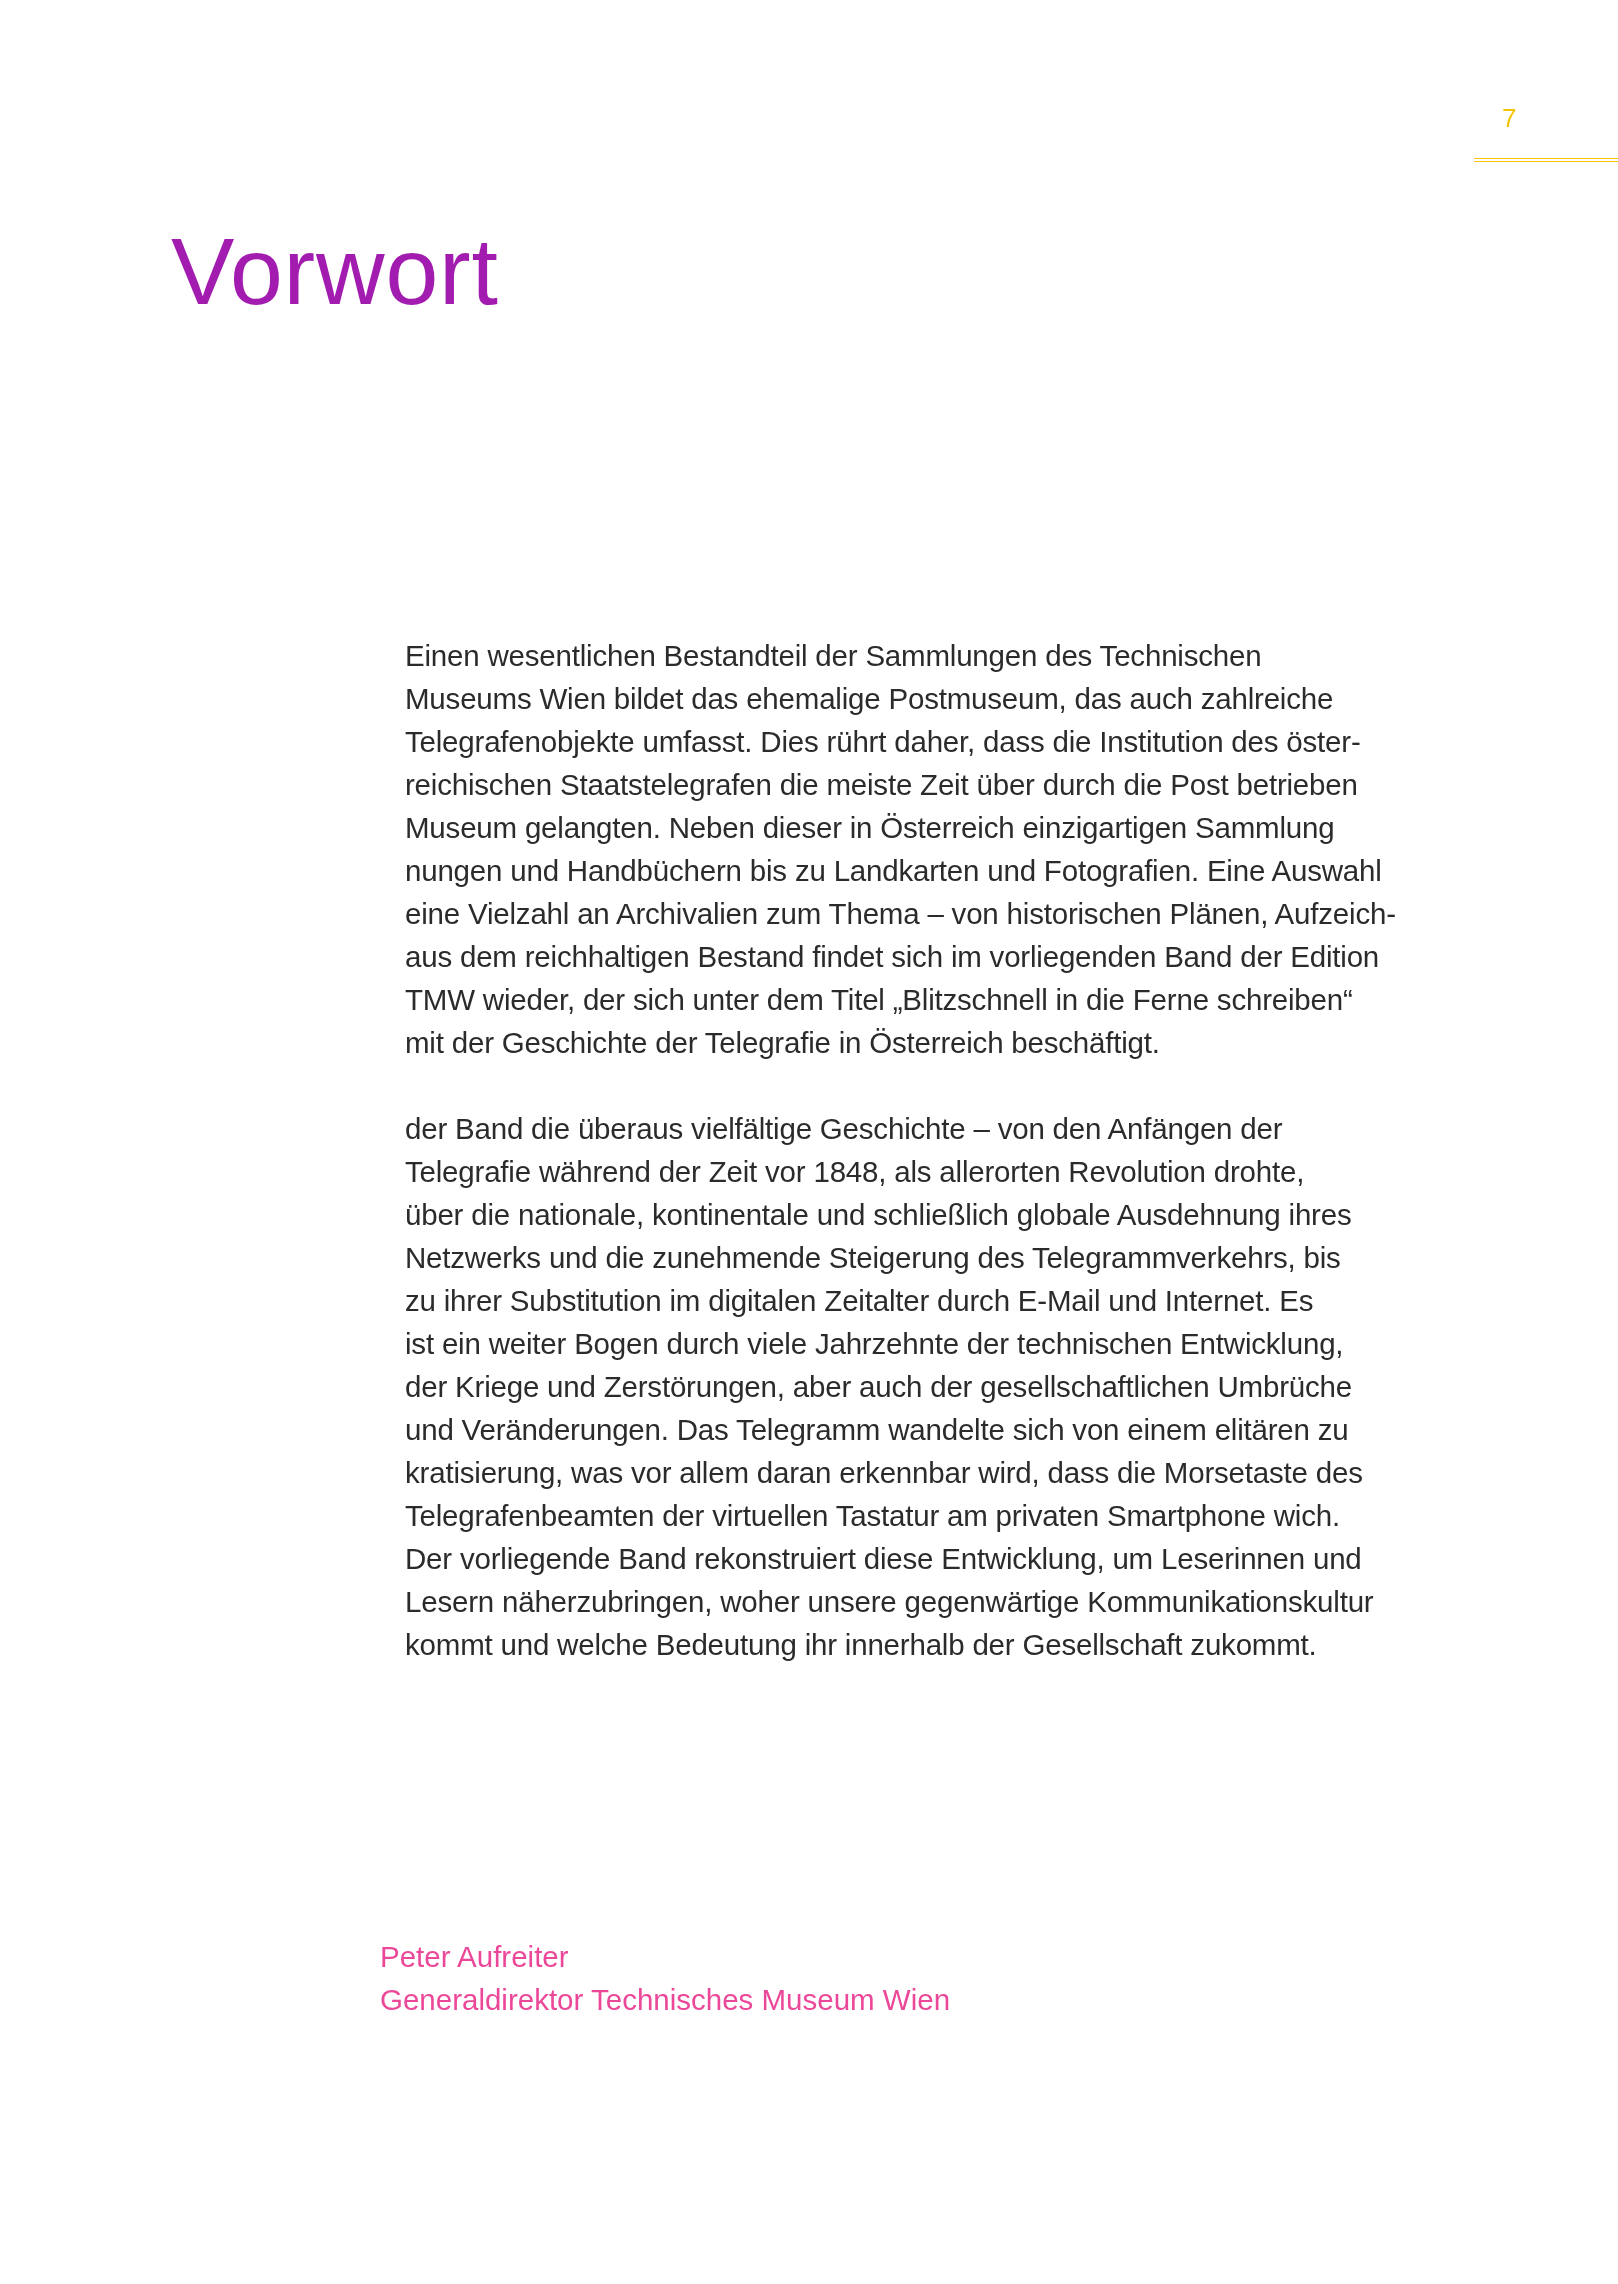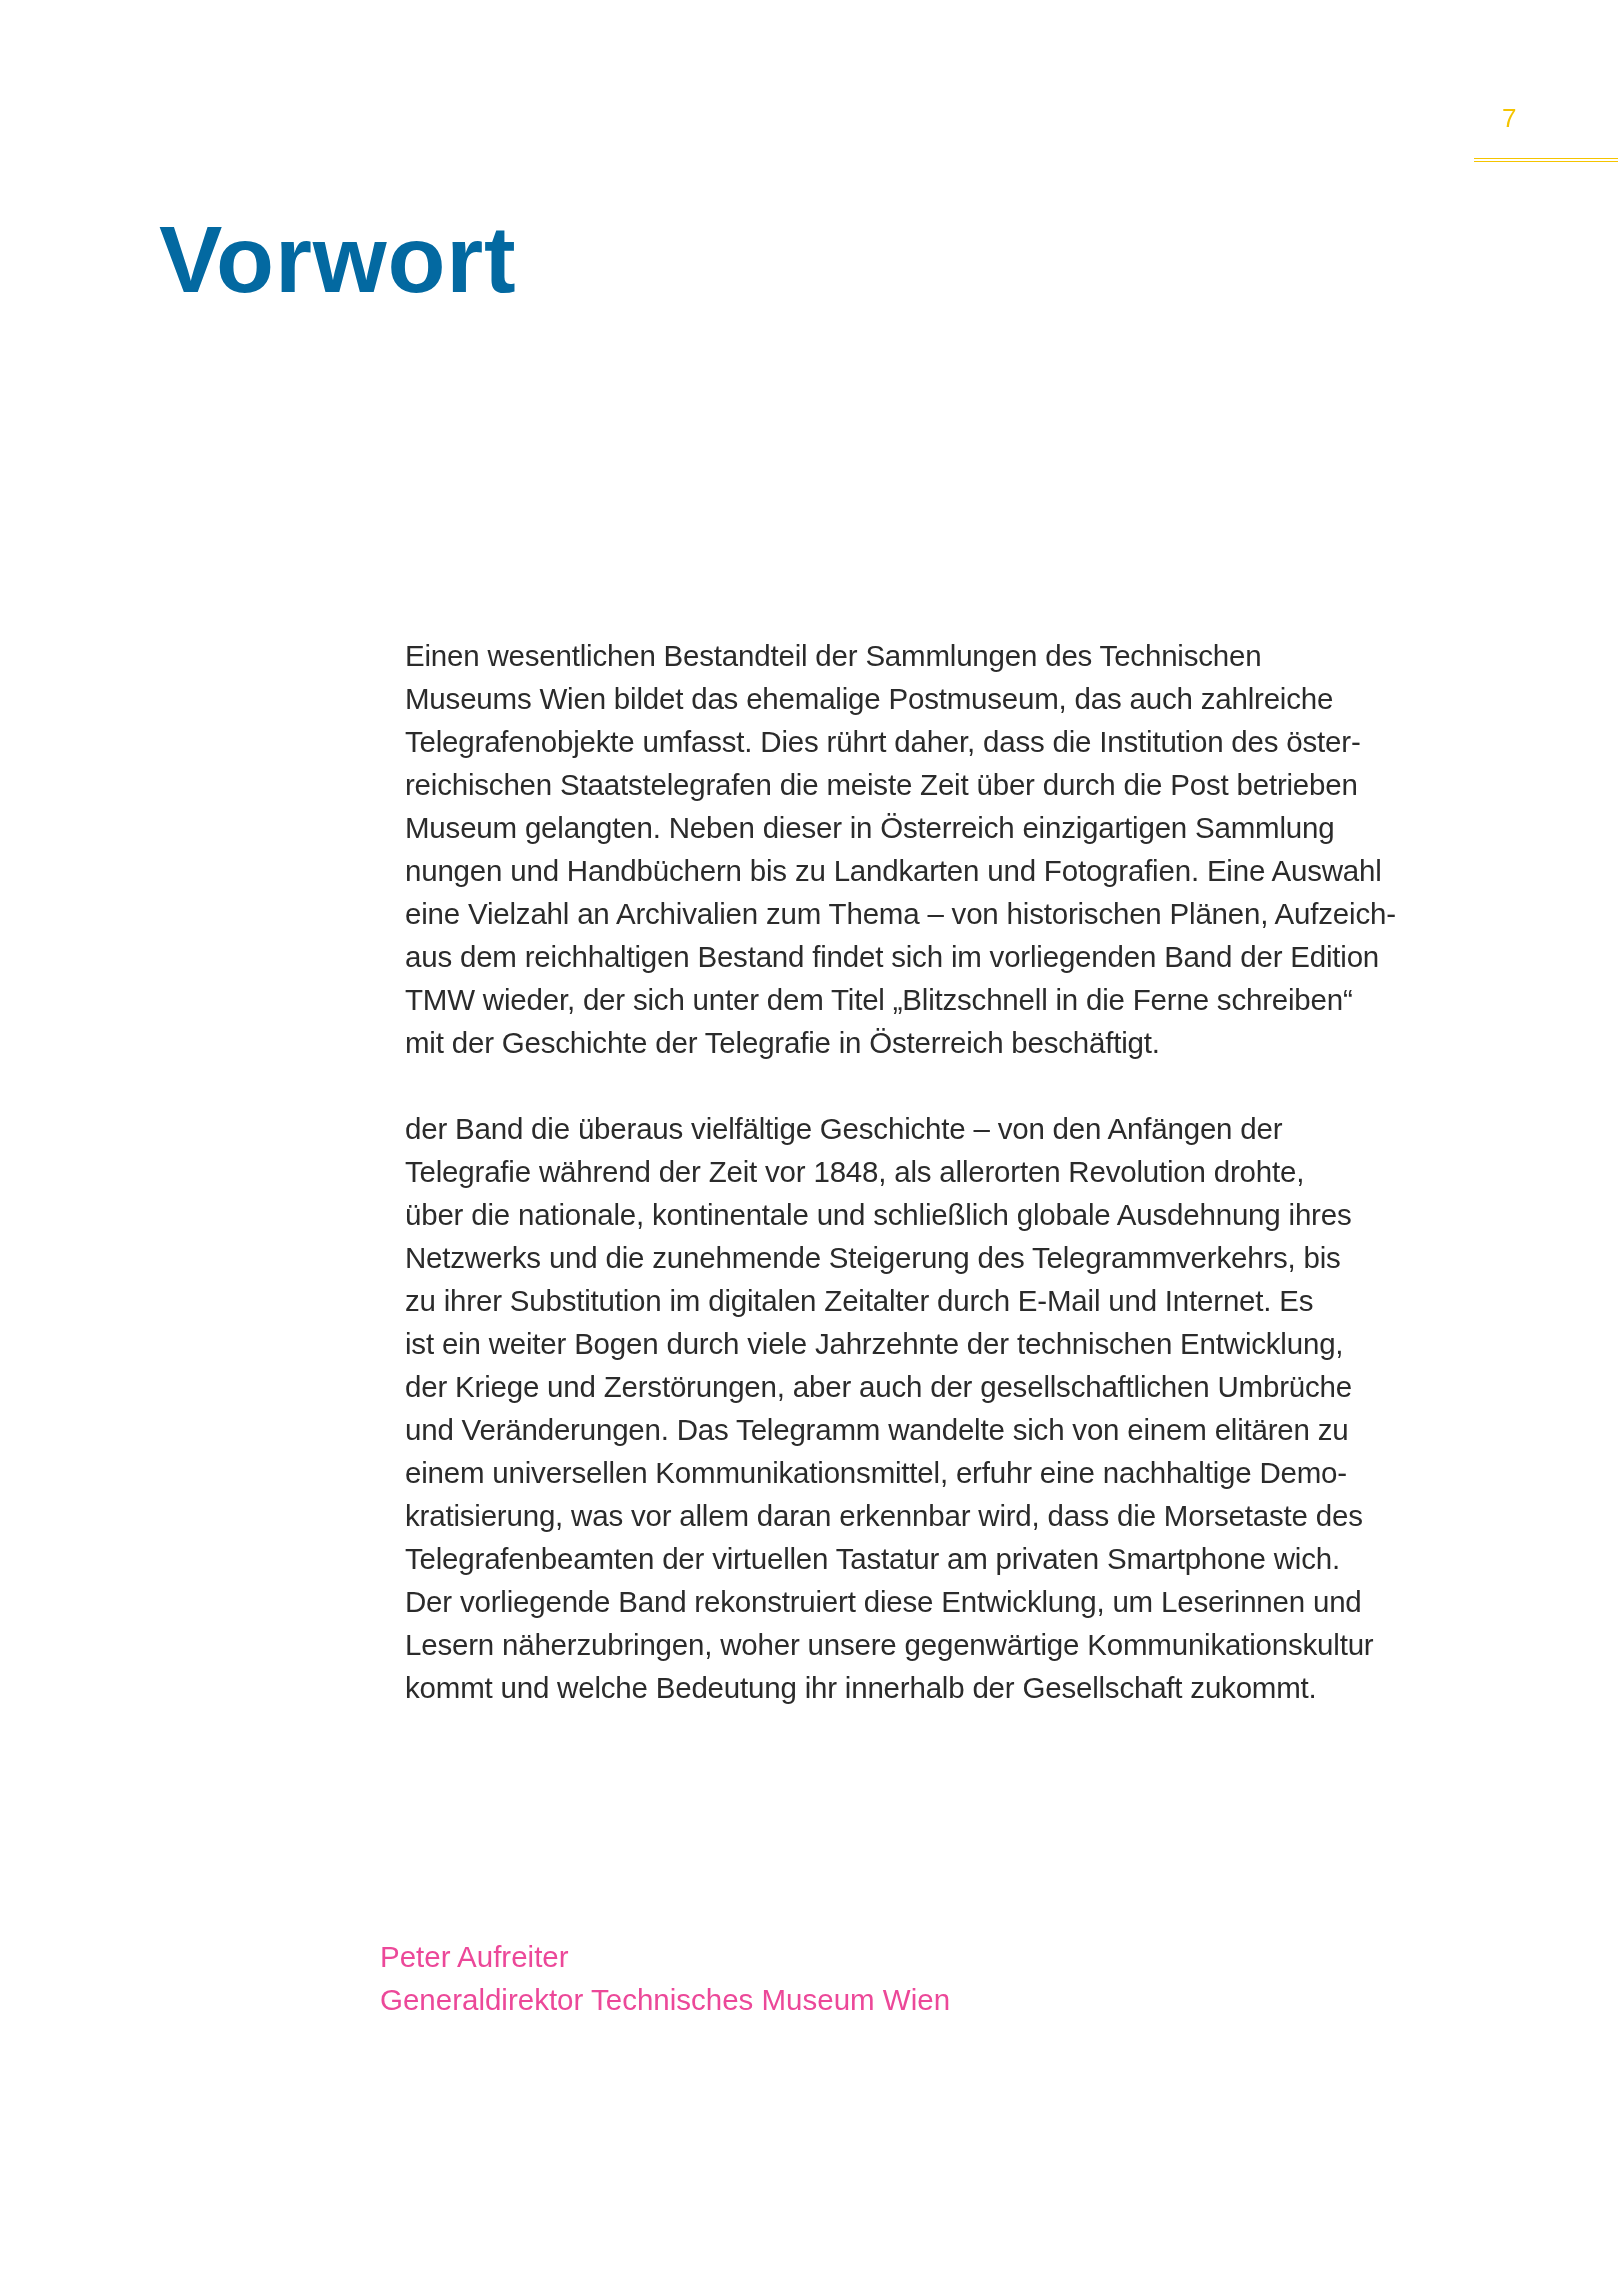--- a/index.html
+++ b/index.html
@@ -2,22 +2,22 @@
 <html style="font-size:13px"><head>
 <meta charset="utf-8">
 <style>
   html, body { margin: 0; padding: 0; background: #ffffff; }
   body { width: 1618px; height: 2284px; position: relative; overflow: hidden;
          font-family: "Liberation Sans", "DejaVu Sans", sans-serif; }
   .page-number { position: absolute; left: 1502px; top: 105px; font-size: 26px;
                  color: #f5c400; font-weight: 300; line-height: 1; }
   .page-rule { position: absolute; left: 1474px; top: 158px; width: 144px; height: 4px;
                border-top: 1.6px solid #f5c400; border-bottom: 1.6px solid #f5c400; box-sizing: border-box; }
-  .title { position: absolute; left: 159px; top: 212px; margin: 0; font-size: 95px;
-           font-weight: bold; color: #0369a1; line-height: 1; letter-spacing: 0.8px; }
+  .title { position: absolute; left: 159px; top: 212px; margin: 12px; font-size: 95px;
+           font-weight: normal; color: #a21caf; line-height: 1; letter-spacing: 0.8px; }
   .body-text { position: absolute; left: 380px; top: 634px; width: 1084px; color: #2b2b2b;
                font-size: 29.5px; line-height: 43px; letter-spacing: -0.2px; margin-left: 25px; }
   .para { margin: 0; }
   .para .line { display: block; white-space: nowrap; }
   .para-gap { height: 43px; }
   .signature { position: absolute; left: 380px; top: 1935px; color: #ec4899;
                font-size: 29.5px; line-height: 43px; }
   .signature span { display: block; white-space: nowrap; }
 </style>
 </head>
@@ -44,21 +44,20 @@
   <div class="para-gap"></div>
   <p class="para" id="para-1">
       <span class="line">der Band die überaus vielfältige Geschichte – von den Anfängen der</span>
       <span class="line">Telegrafie während der Zeit vor 1848, als allerorten Revolution drohte,</span>
       <span class="line">über die nationale, kontinentale und schließlich globale Ausdehnung ihres</span>
       <span class="line">Netzwerks und die zunehmende Steigerung des Telegrammverkehrs, bis</span>
       <span class="line">zu ihrer Substitution im digitalen Zeitalter durch E-Mail und Internet. Es</span>
       <span class="line">ist ein weiter Bogen durch viele Jahrzehnte der technischen Entwicklung,</span>
       <span class="line">der Kriege und Zerstörungen, aber auch der gesellschaftlichen Umbrüche</span>
       <span class="line">und Veränderungen. Das Telegramm wandelte sich von einem elitären zu</span>
-      <span class="line">einem universellen Kommunikationsmittel, erfuhr eine nachhaltige Demo-</span>
       <span class="line">kratisierung, was vor allem daran erkennbar wird, dass die Morsetaste des</span>
       <span class="line">Telegrafenbeamten der virtuellen Tastatur am privaten Smartphone wich.</span>
       <span class="line">Der vorliegende Band rekonstruiert diese Entwicklung, um Leserinnen und</span>
       <span class="line">Lesern näherzubringen, woher unsere gegenwärtige Kommunikationskultur</span>
       <span class="line">kommt und welche Bedeutung ihr innerhalb der Gesellschaft zukommt.</span>
     </p>
 </div>
 
 <div class="signature">
   <span>Peter Aufreiter</span>

